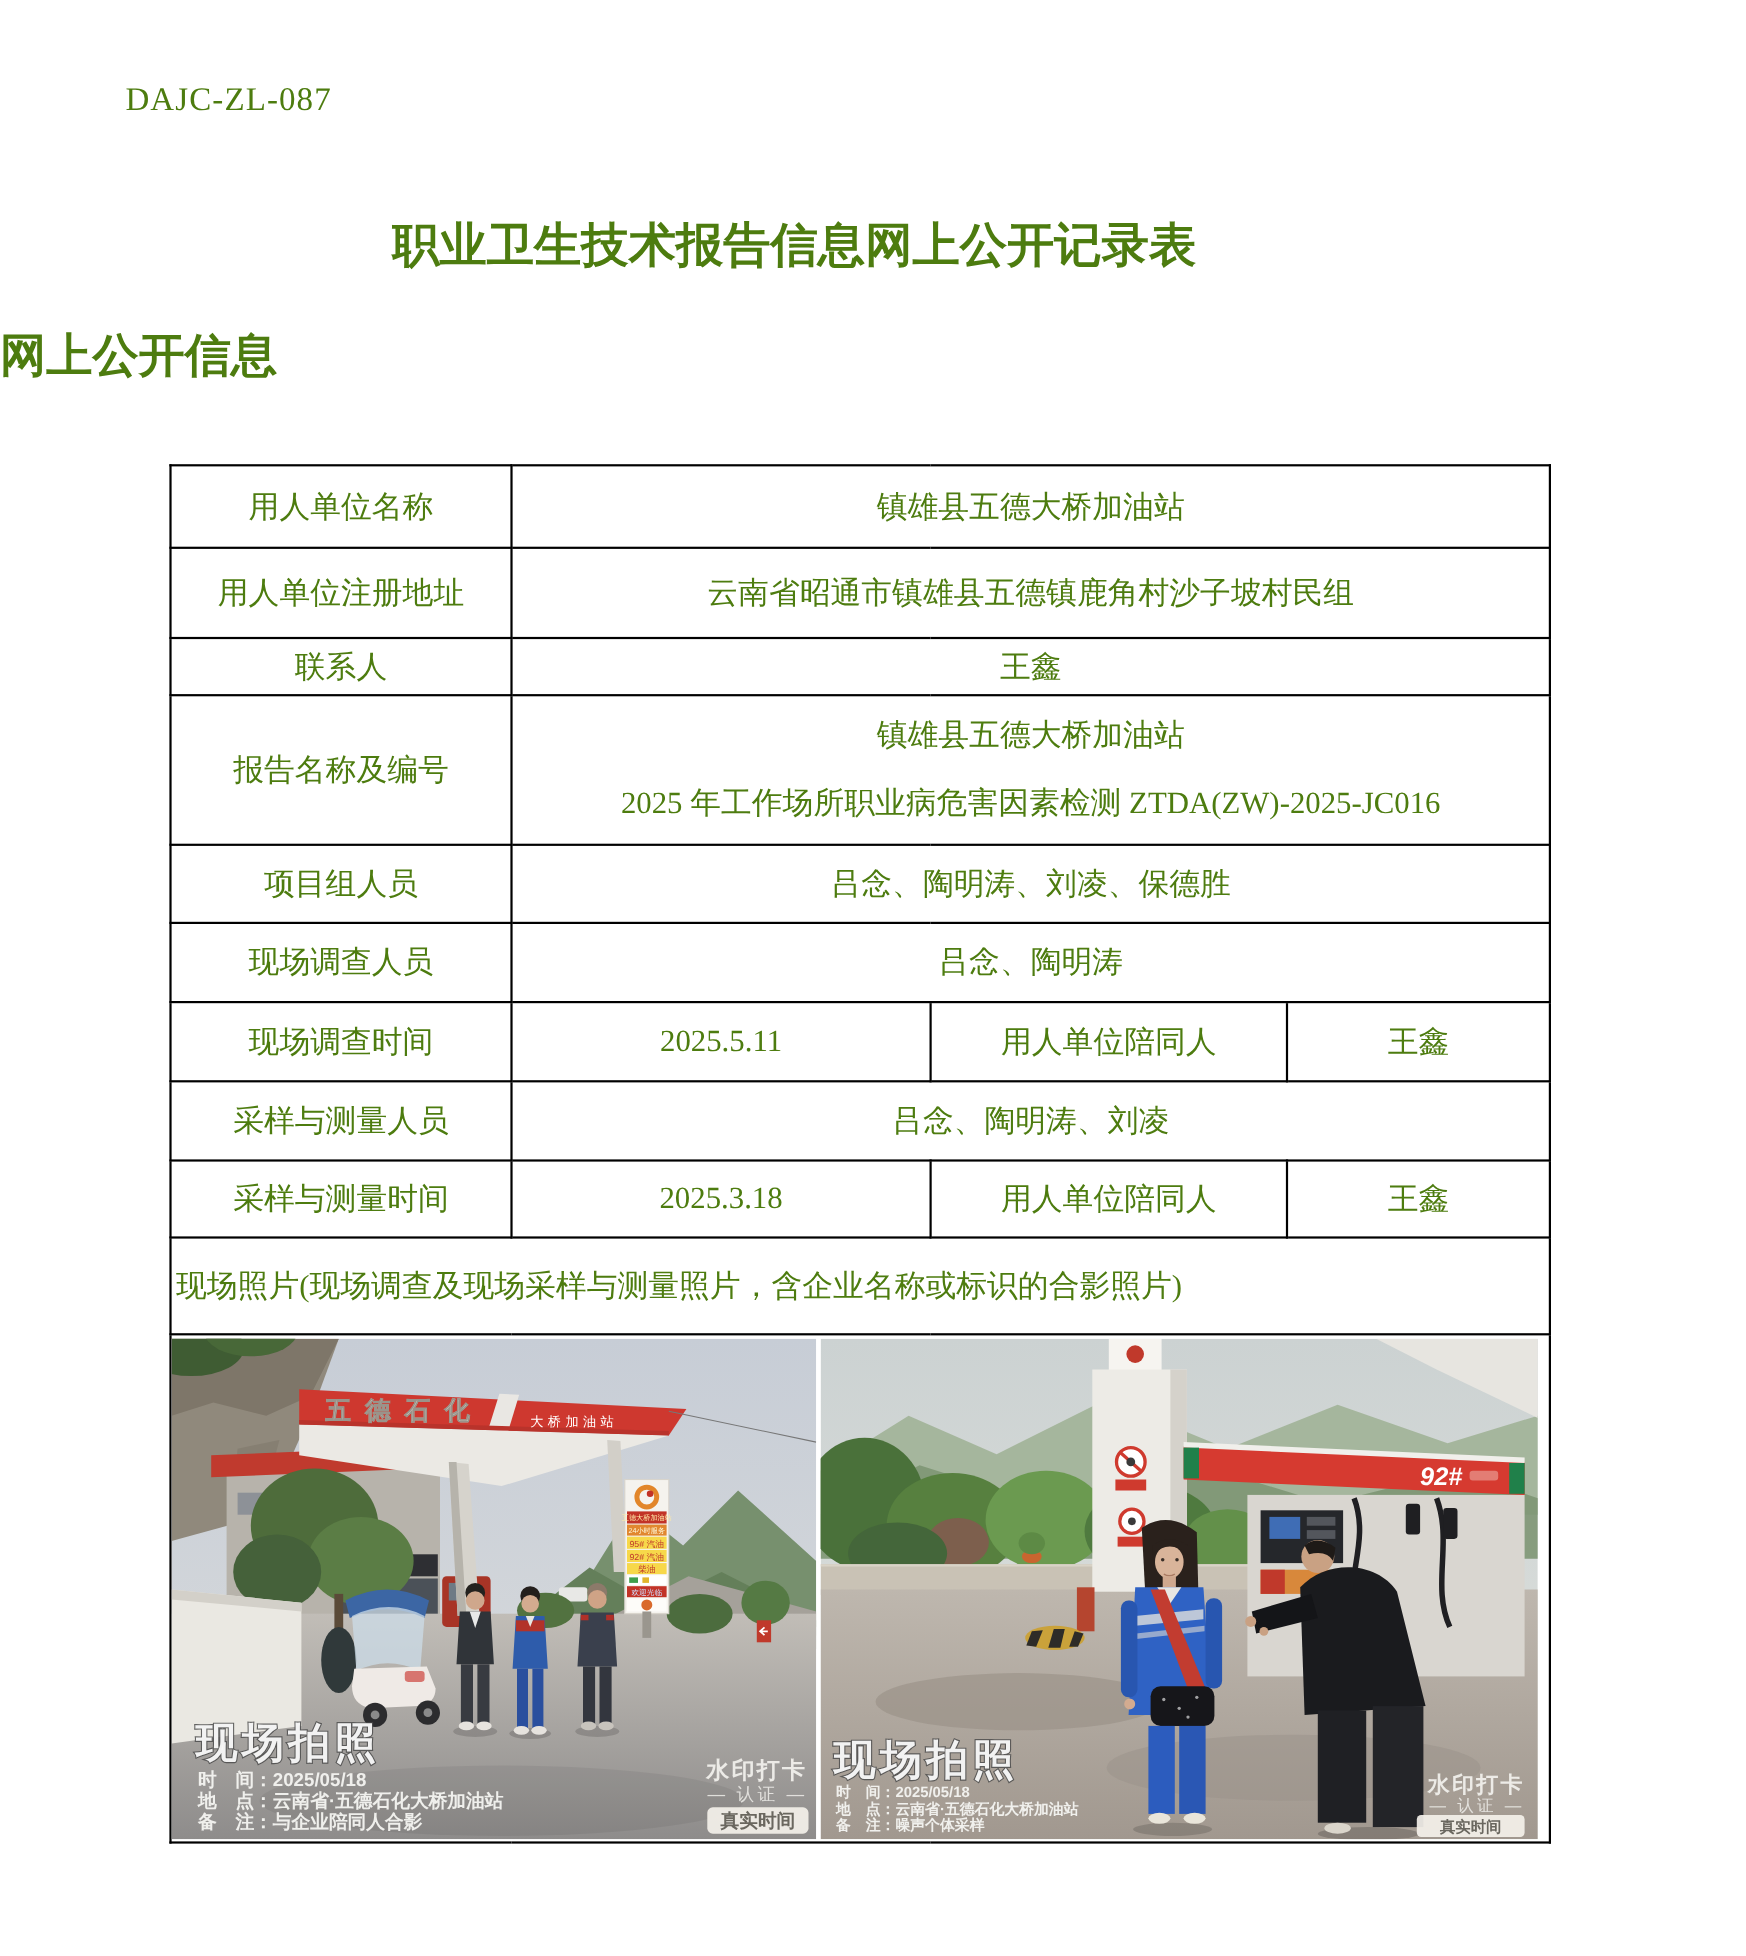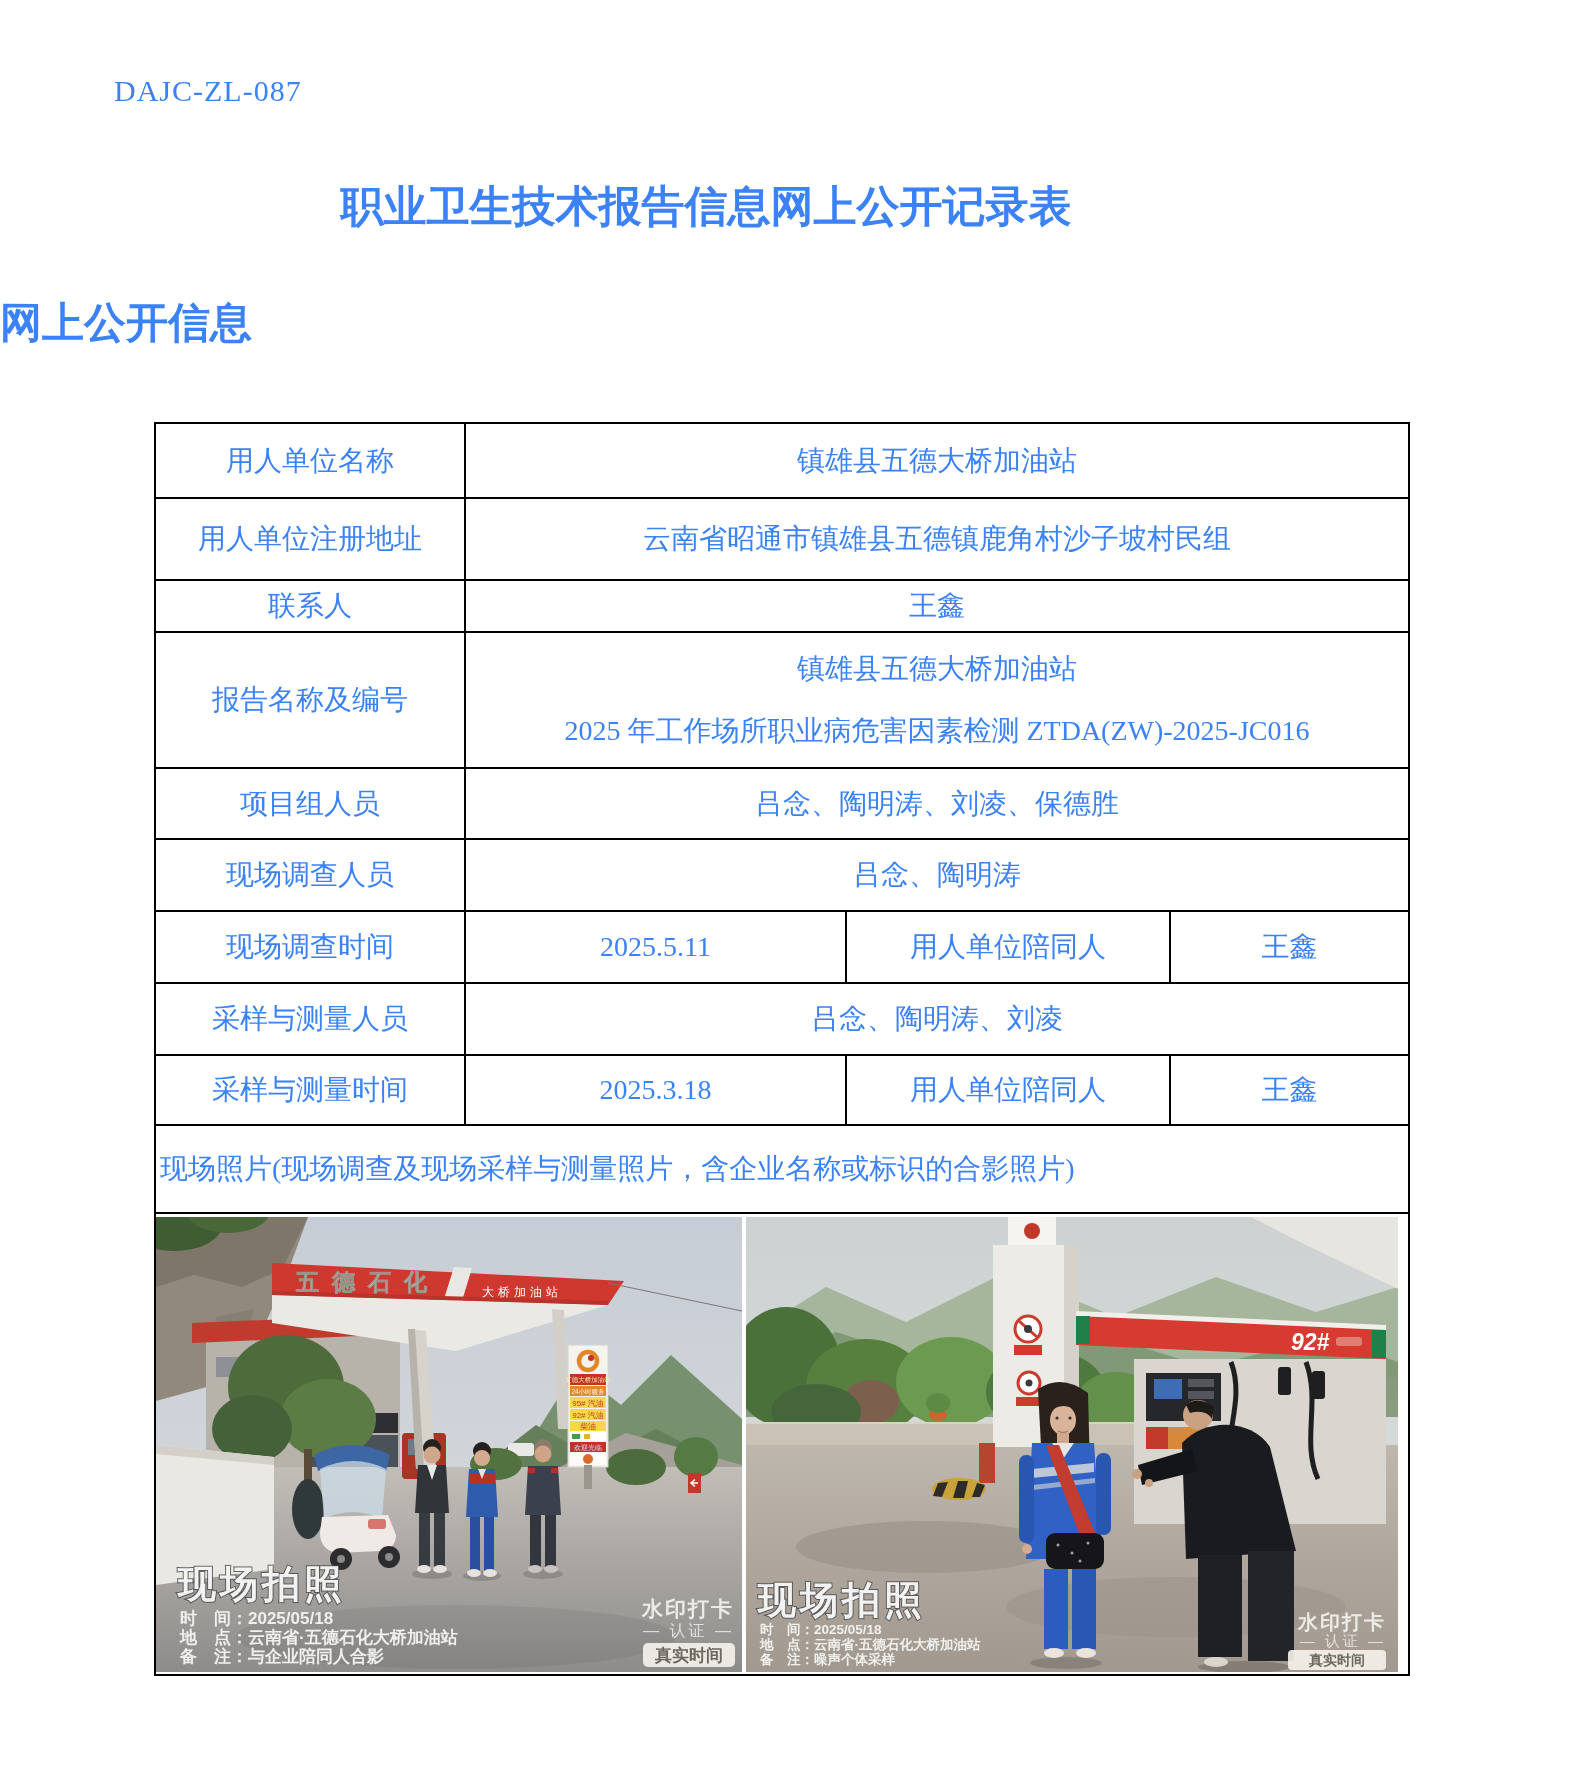--- a/index.html
+++ b/index.html
@@ -1,19 +1,19 @@
 <!DOCTYPE html>
 <html><head>
 <meta charset="utf-8">
 <style>
   html,body{margin:0;padding:0;background:#ffffff;}
   .page{position:relative;width:1587px;height:1778px;background:#fff;
-        font-family:"Liberation Serif","DejaVu Serif",serif;color:#3b82f6;overflow:hidden;}
+        font-family:"Liberation Serif","DejaVu Serif",serif;color:#4d7c0f;overflow:hidden;}
   .doc-code{position:absolute;left:114px;top:74px;font-size:30px;letter-spacing:1px;}
-  .title{position:absolute;top:178px;left:0;width:1412px;margin:0;text-align:center;
+  .title{position:absolute;top:178px;left:0;width:1412px;margin:16px;text-align:center;
          font-size:43px;font-weight:bold;font-family:"Liberation Sans","DejaVu Sans",sans-serif;}
   .subtitle{position:absolute;top:295px;left:0;width:1412px;margin:0;text-align:left;
          font-size:42px;font-weight:bold;font-family:"Liberation Sans","DejaVu Sans",sans-serif;}
   table.info-table{position:absolute;left:154px;top:422px;width:1254px;
          border-collapse:collapse;table-layout:fixed;}
   .info-table td{border:2px solid #000;text-align:center;vertical-align:middle;
          font-size:28px;padding:0;overflow:hidden;}
   .info-table .note-cell{text-align:left;padding-left:4px;}
   .report-line{line-height:62px;}
   .photos-cell{vertical-align:top;padding:5px 3px 0 4px;}

